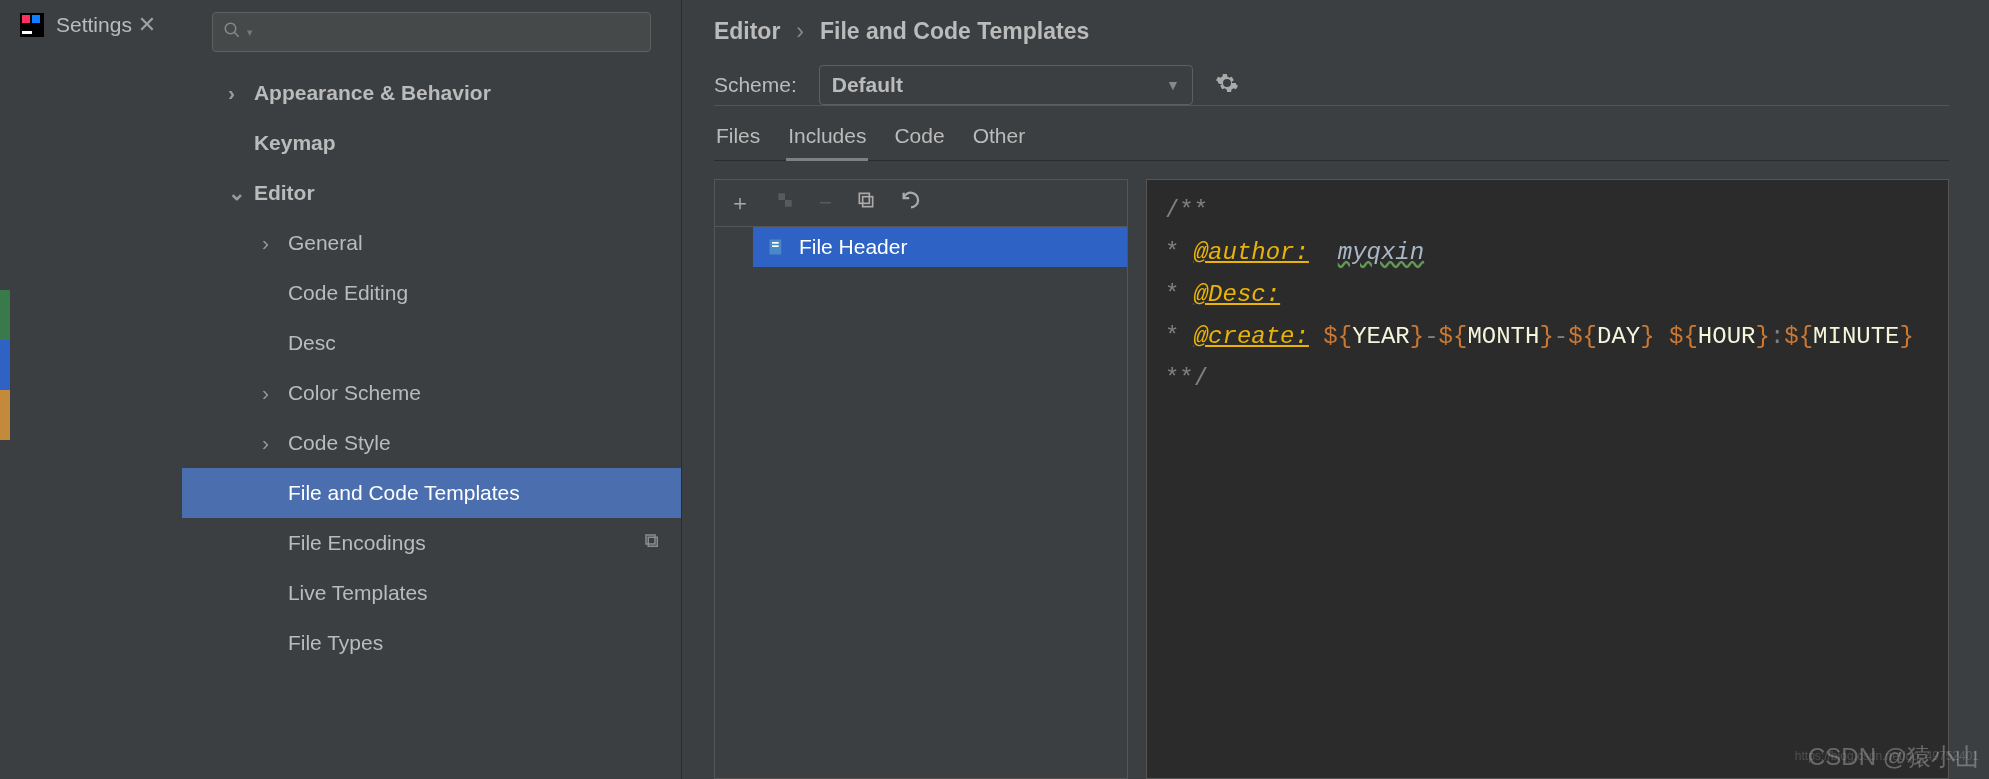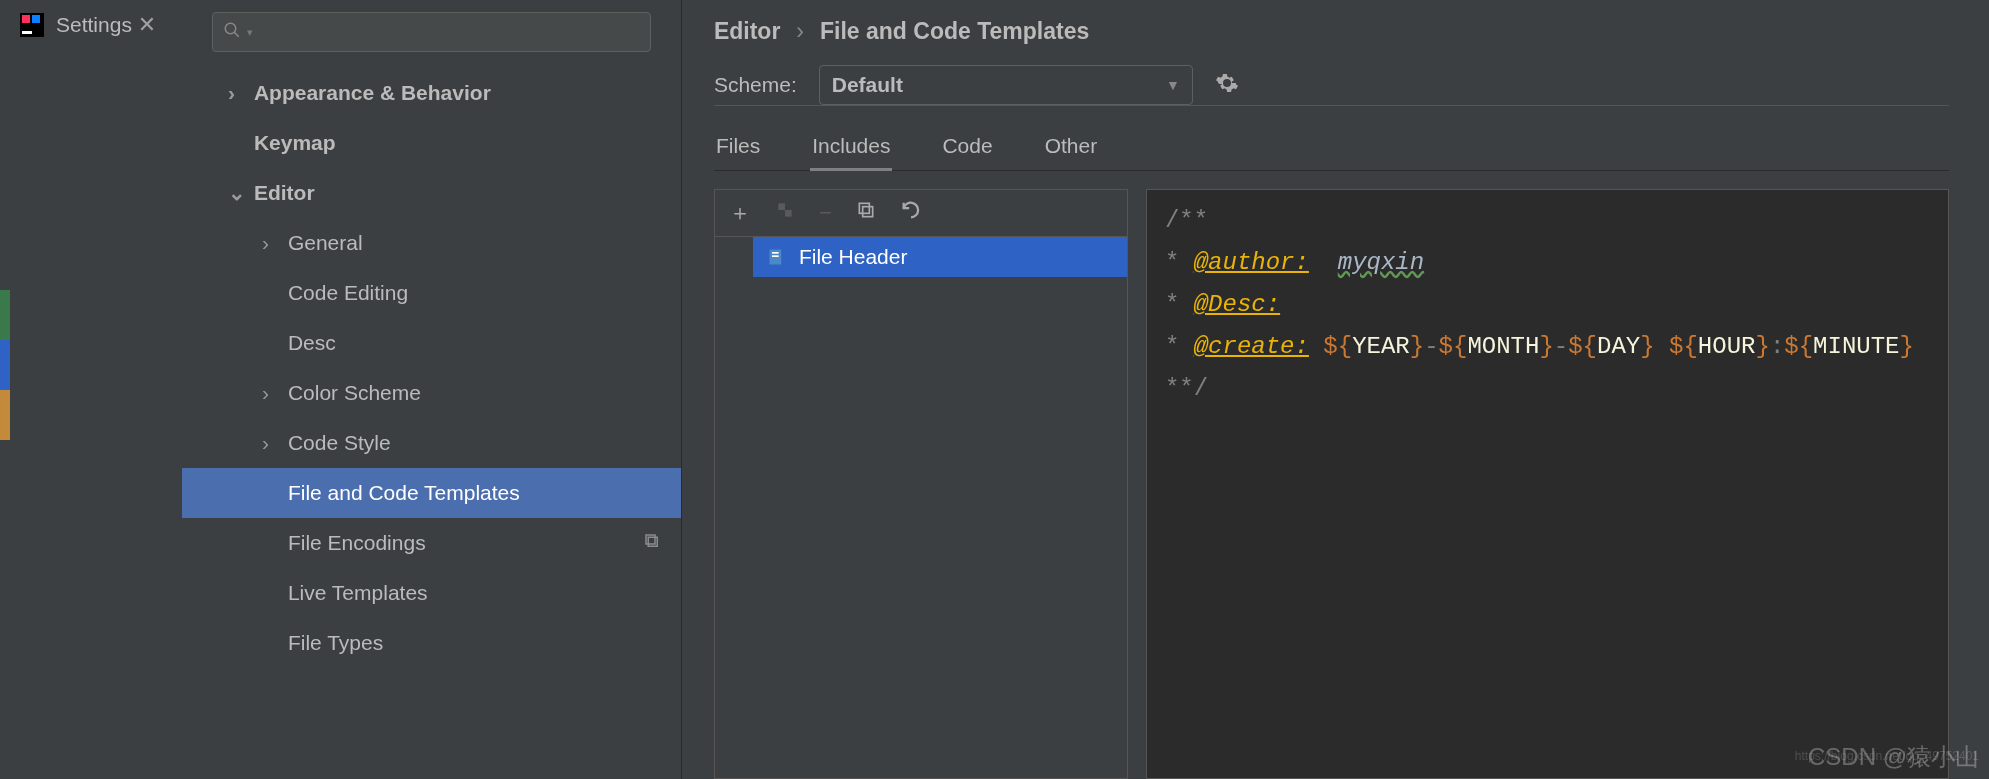--- a/index.html
+++ b/index.html
@@ -142,22 +142,22 @@
       color: #bbbbbb;
       cursor: pointer;
     }
     .dropdown-arrow {
       color: #888;
       font-size: 14px;
     }
     .gear { color: #aaa; cursor: pointer; }
     .tabs {
       display: flex;
-      gap: 48px;
-      margin-top: 22px;
+      gap: 24px;
+      margin-top: 12px;
       font-size: 21px;
       border-bottom: 1px solid #2b2b2b;
     }
     .tab {
       padding: 6px 2px 10px 2px;
       color: #bbbbbb;
       cursor: pointer;
     }
     .tab.active {
       border-bottom: 3px solid #808080;

